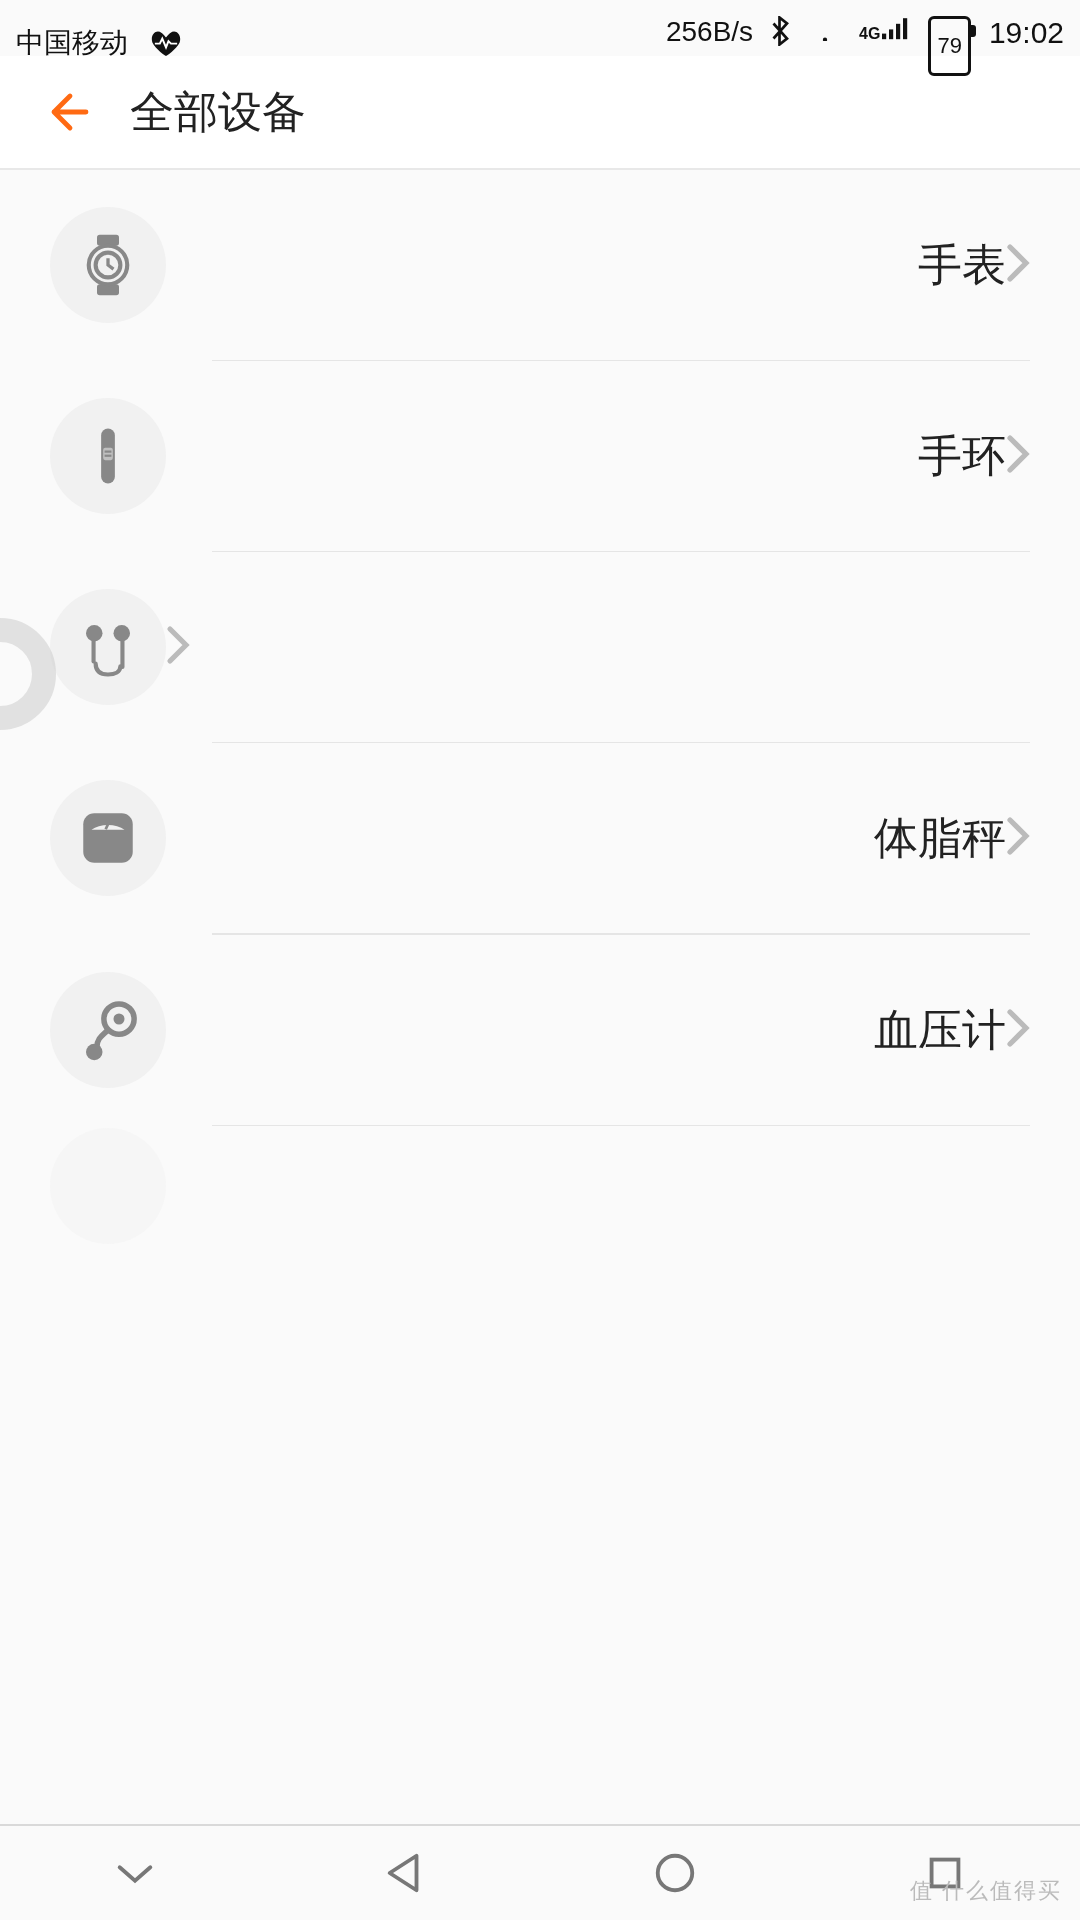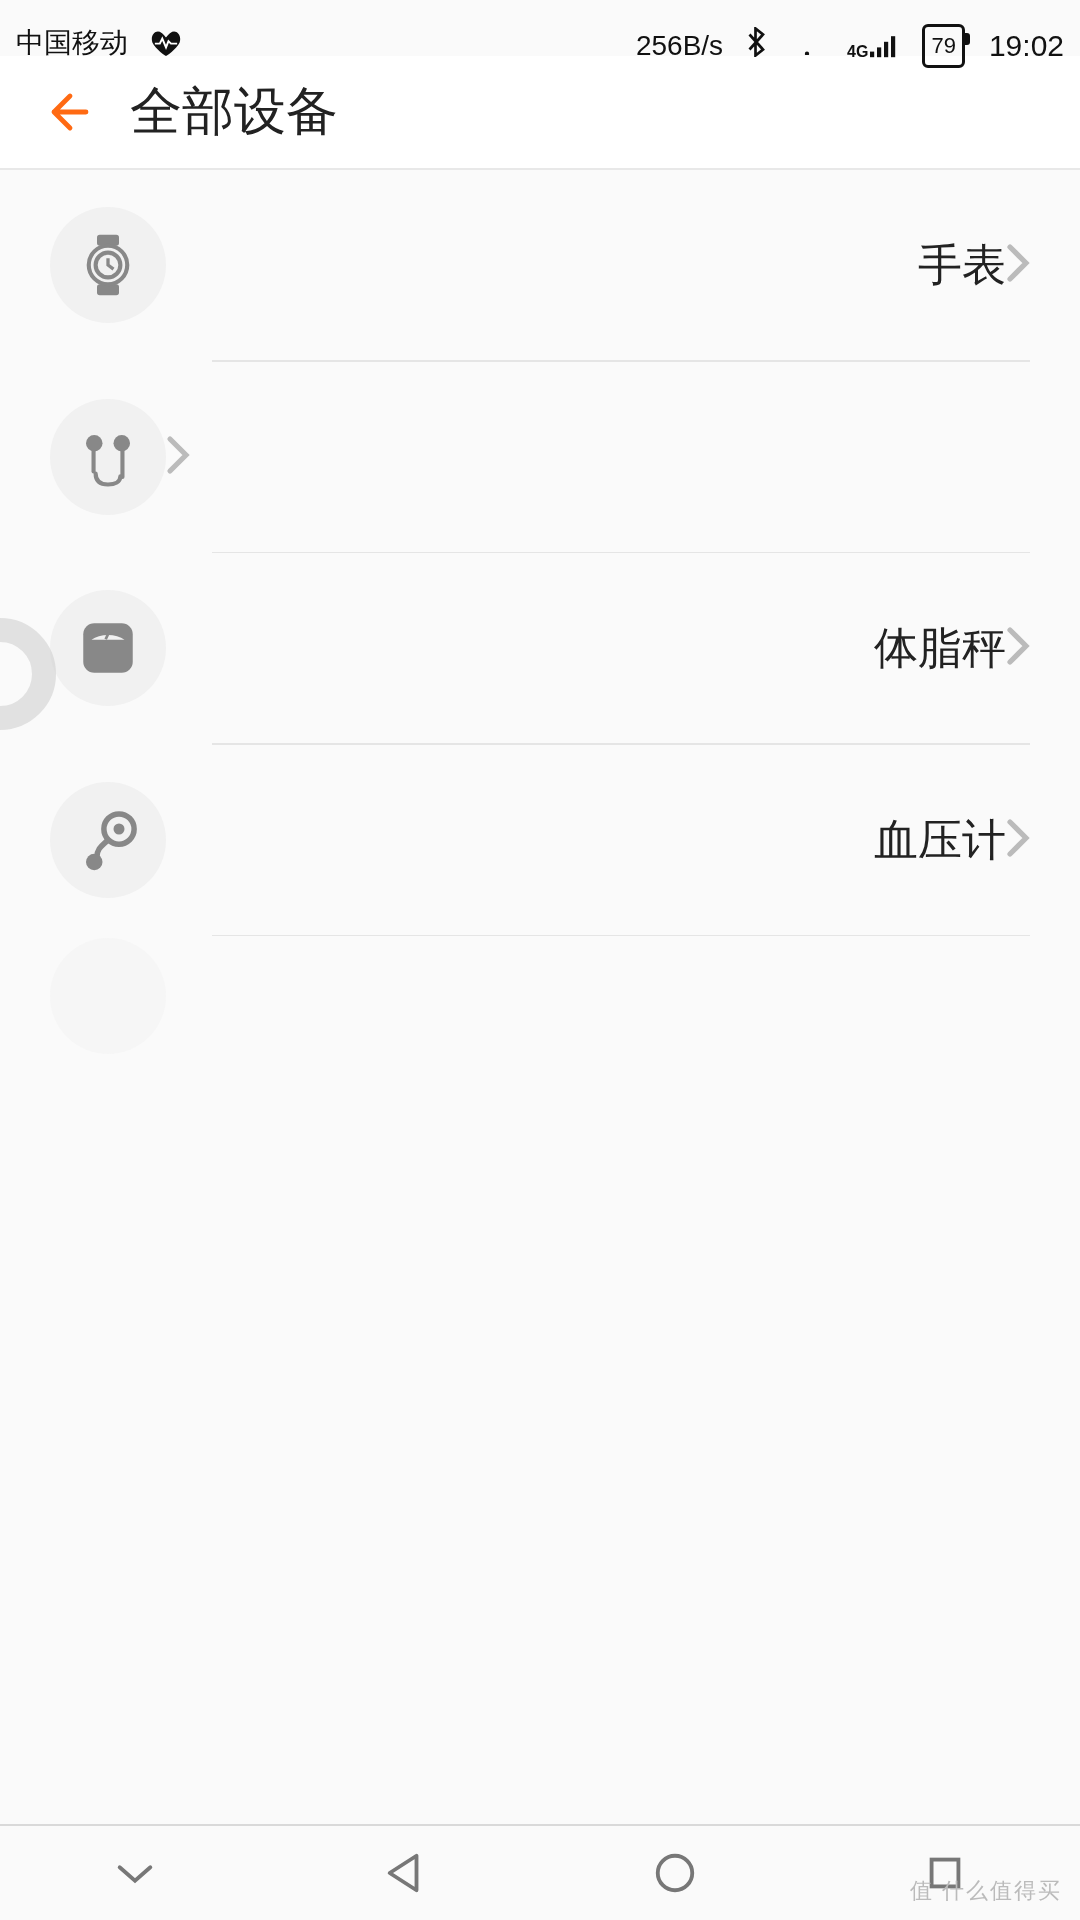--- a/index.html
+++ b/index.html
@@ -1,25 +1,25 @@
 <!DOCTYPE html>
 <html><head>
   <meta charset="utf-8">
   <style>
     * { margin:0; padding:0; box-sizing:border-box; }
     body { width:1080px; height:1920px; background:#fafafa; font-family:"PingFang SC","Microsoft YaHei",sans-serif; position:relative; overflow:hidden; }
     .status-bar { height:56px; background:#fafafa; display:flex; align-items:center; justify-content:space-between; padding:0 16px; font-size:28px; color:#111; }
     .sb-left { display:flex; align-items:center; gap:23px;margin-top:29px; }
-    .sb-right { display:flex; align-items:center; gap:24px;margin-top:35px; }
+    .sb-right { display:flex; align-items:flex-start; gap:18px;margin-top:35px; }
     .heart-icon svg { display:block; }
-    .battery-box { display:inline-flex; align-items:center; border:3px solid #111; border-radius:6px; padding:8px 6px; font-size:22px; line-height:22px; position:relative; }
+    .battery-box { display:inline-flex; align-items:center; border:3px solid #111; border-radius:6px; padding:16px 6px; font-size:22px; line-height:22px; position:relative; }
     .battery-box::after { content:""; position:absolute; right:-8px; top:6px; width:5px; height:12px; background:#111; border-radius:0 3px 3px 0; }
     .header { height:112px; background:#fff; display:flex; align-items:center; padding:0 40px; }
     .back-btn { width:60px; height:60px; display:flex; align-items:center; justify-content:center; }
-    .page-title { font-size:52px; color:#222; margin-left:30px; font-weight:400; }
+    .page-title { font-size:44px; color:#222; margin-left:30px; font-weight:400; }
     .list { background:#fafafa; border-top:2px solid #e8e8e8; }
     .row { height:190px; display:flex; align-items:center; padding:0 50px; background:#fafafa;text-align:right; }
     .icon-wrap { width:116px; height:116px; border-radius:50%; background:#f1f1f1; display:flex; align-items:center; justify-content:center; flex-shrink:0; }
     .row-label { font-size:44px; color:#222; margin-left:46px; flex:1; }
     .chev { color:#b8b8b8; }
     .divider { height:1px; background:#e5e5e5; margin-left:212px; margin-right:50px; }
     .extra-circle { position:absolute; left:-56px; top:618px; width:112px; height:112px; border:24px solid #ccc; border-radius:50%; opacity:0.55; }
     .navbar { position:absolute; left:0; right:0; bottom:0; height:96px; border-top:2px solid #d9d9d9; background:#fafafa; display:flex; align-items:center; justify-content:space-around; }
     .nav-btn { width:60px; height:60px; display:flex; align-items:center; justify-content:center; color:#777; }
     .watermark { position:absolute; right:18px; bottom:14px; font-size:22px; color:#bbb; letter-spacing:2px; }
@@ -92,20 +92,34 @@
           <path d="M24 19v5l4 3" stroke-width="2.4"></path>
         </svg>
     </div>
     <div class="row-label">手表</div>
     <span class="chev"><svg width="24" height="40" viewBox="0 0 12 20">
           <path fill="none" stroke="#bbb" stroke-width="2.6" stroke-linecap="round" d="M2 2l8 8-8 8"></path>
         </svg></span>
   </div>
   <div class="divider"></div>
 
+  <div class="row">
+    <div class="icon-wrap">
+      <svg width="66" height="66" viewBox="0 0 48 48">
+          <rect x="19" y="4" width="10" height="40" rx="5" fill="#888"></rect>
+          <rect x="20.5" y="18" width="7" height="9" rx="1.5" fill="#bfbfbf"></rect>
+          <rect x="21.5" y="20" width="5" height="1.6" fill="#888"></rect>
+          <rect x="21.5" y="23" width="5" height="1.6" fill="#888"></rect>
+        </svg>
+    </div>
+    <div class="row-label">手环</div>
+    <span class="chev"><svg width="24" height="40" viewBox="0 0 12 20">
+          <path fill="none" stroke="#bbb" stroke-width="2.6" stroke-linecap="round" d="M2 2l8 8-8 8"></path>
+        </svg></span>
+  </div>
   <div class="divider"></div>
 
   <div class="row">
     <div class="icon-wrap">
       <svg width="66" height="66" viewBox="0 0 48 48" fill="#888">
           <circle cx="14" cy="14" r="6"></circle>
           <rect x="12" y="18" width="3" height="18" rx="1.5"></rect>
           <circle cx="34" cy="14" r="6"></circle>
           <rect x="33" y="18" width="3" height="22" rx="1.5"></rect>
           <path d="M15 36c0 6 4 8 9 8s9-2 9-6" fill="none" stroke="#888" stroke-width="3" stroke-linecap="round"></path>

